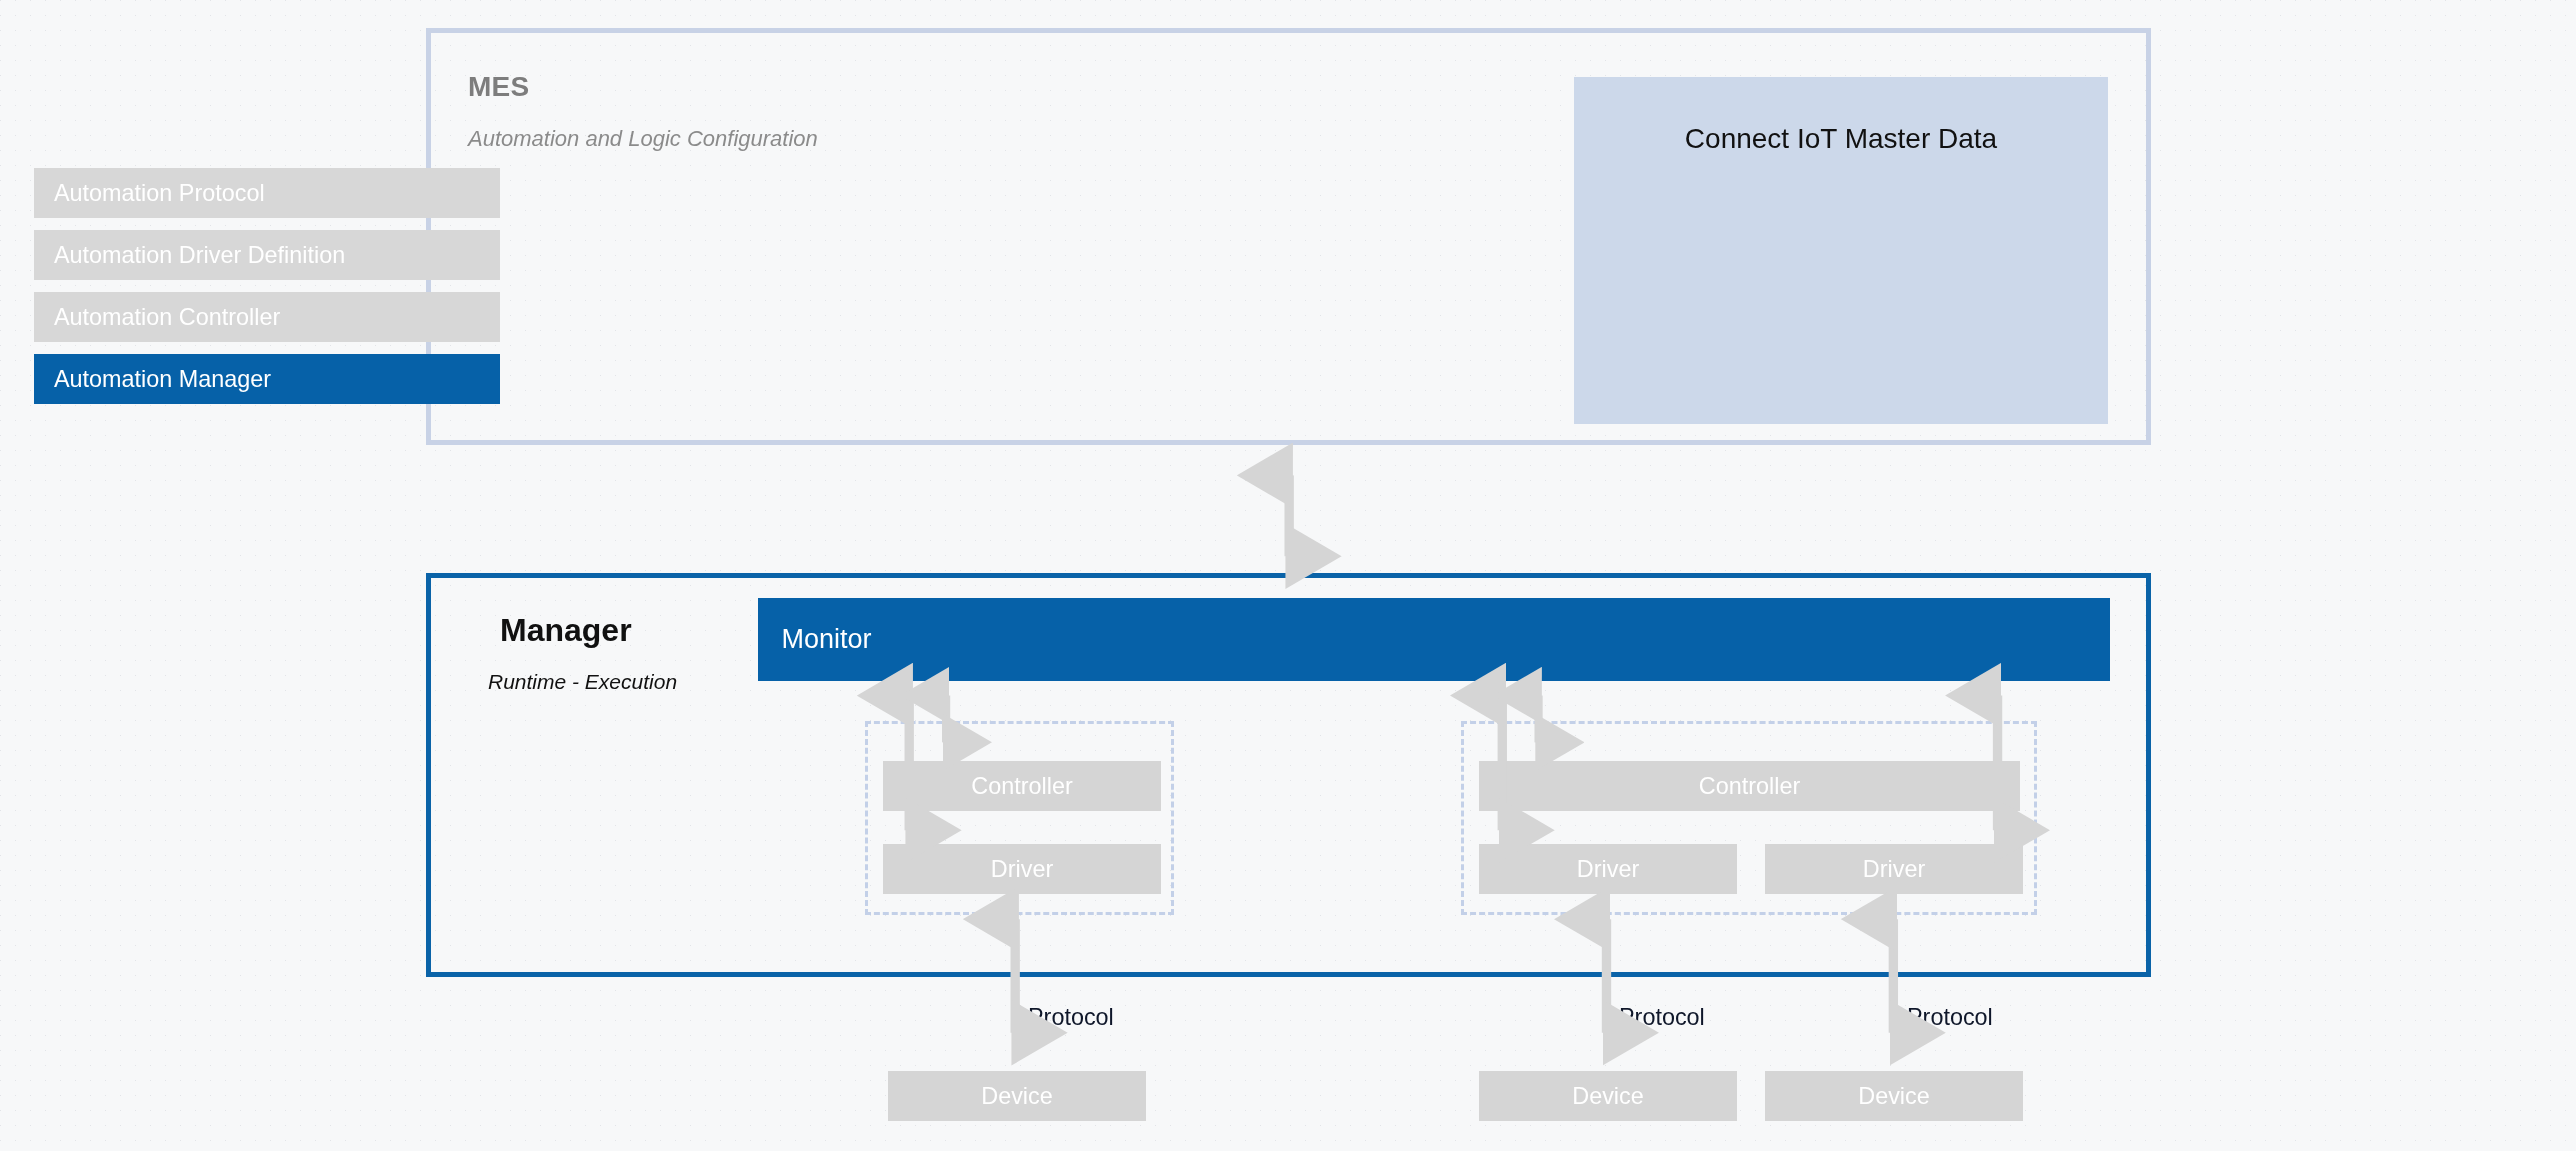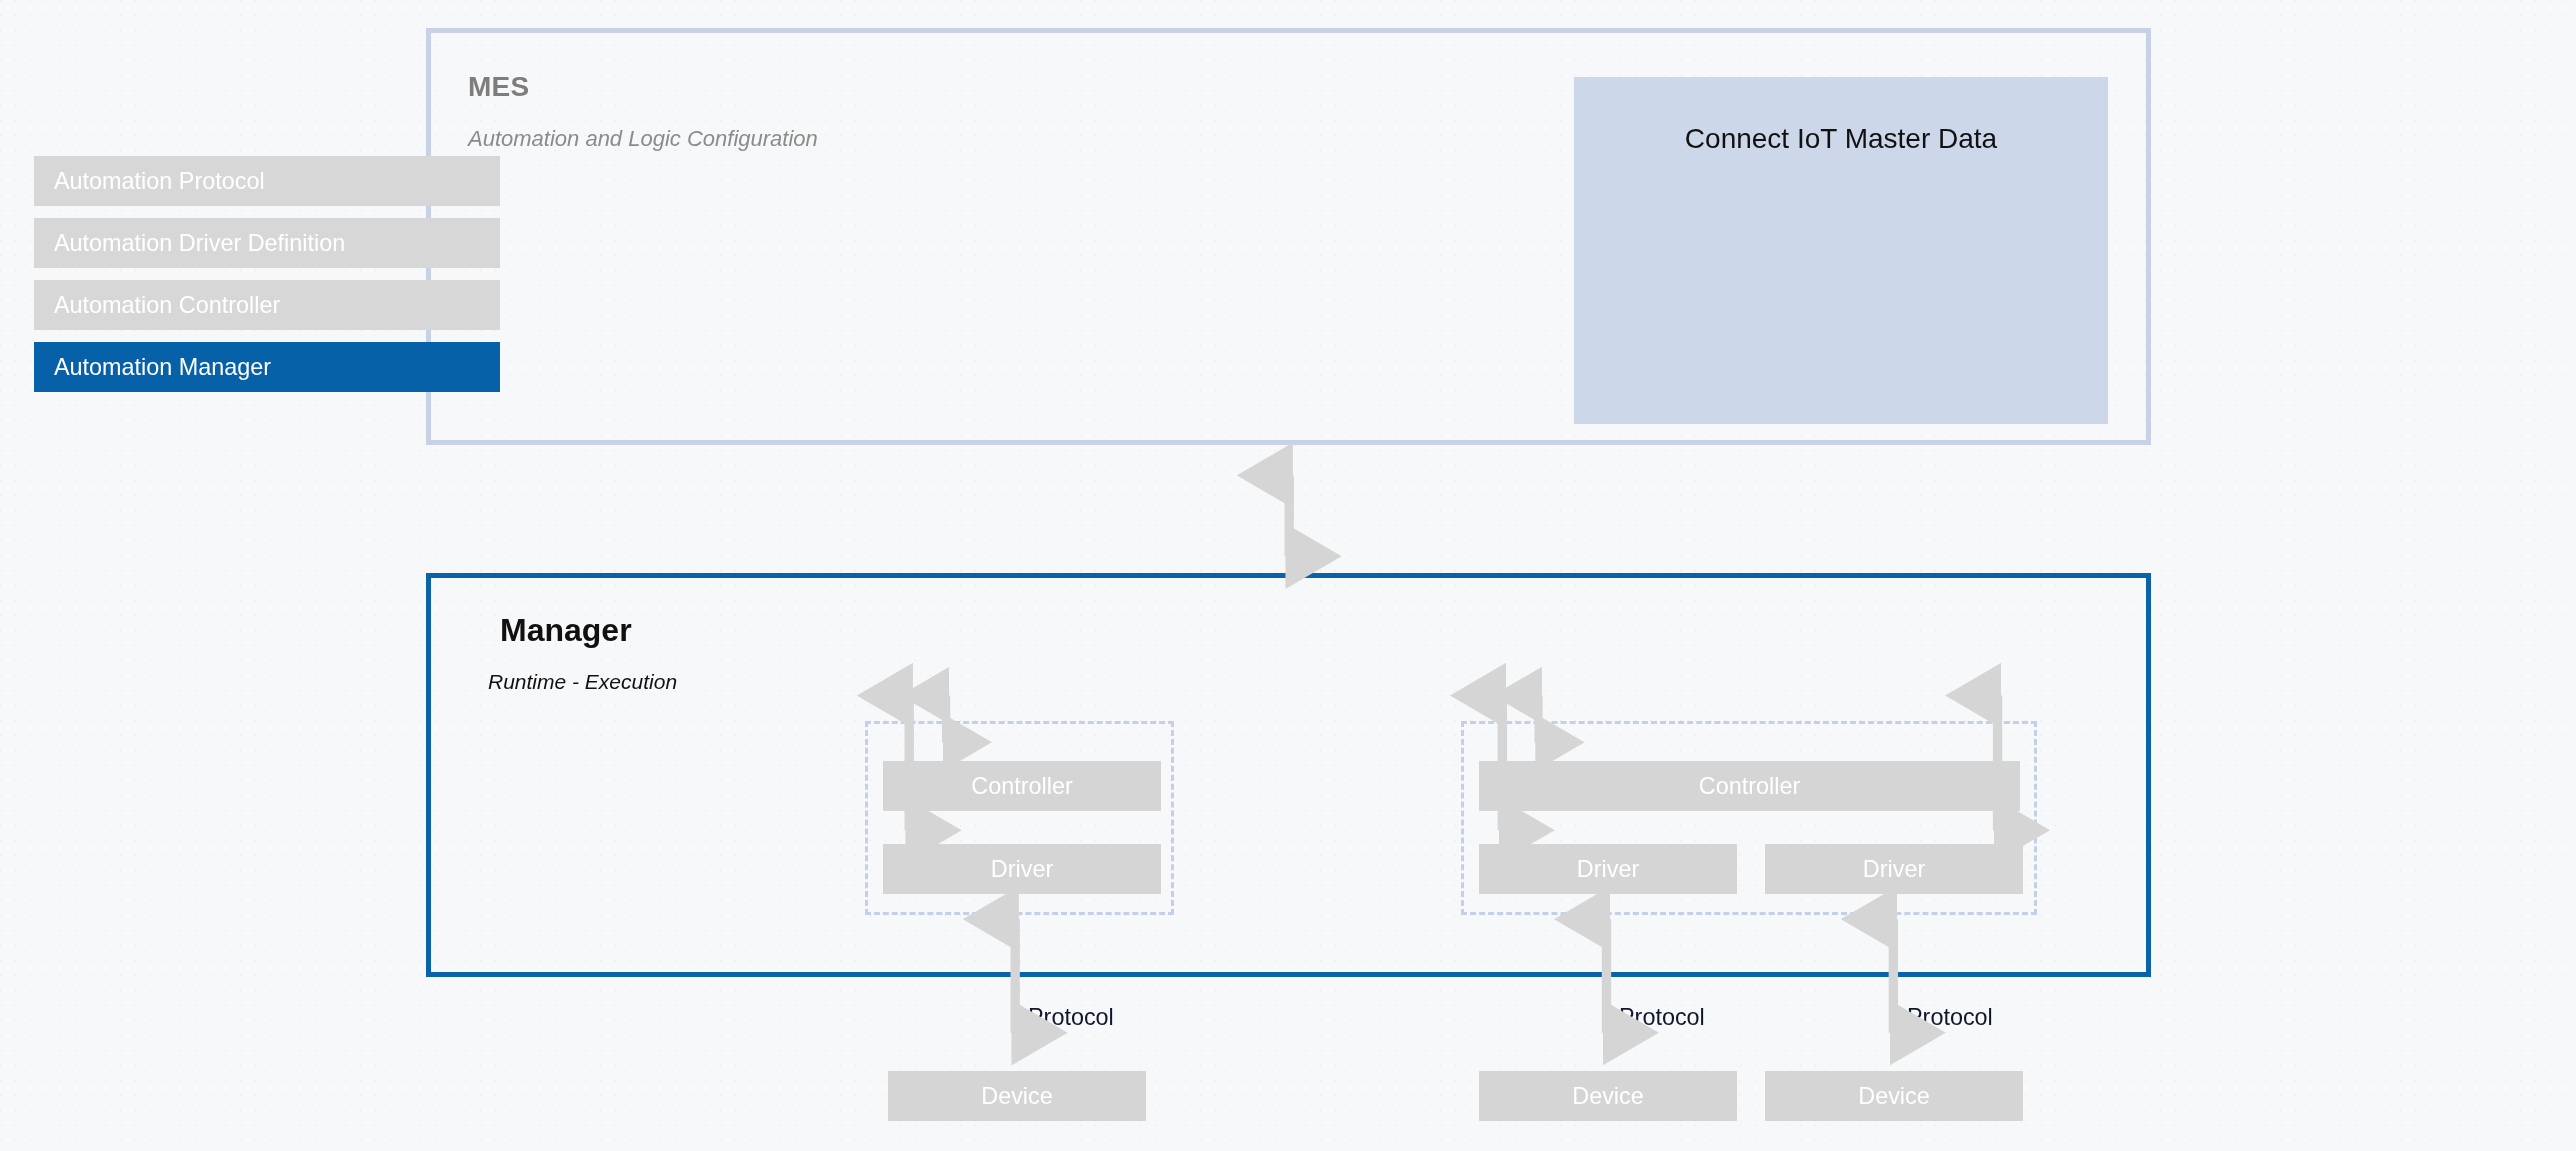--- a/index.html
+++ b/index.html
@@ -67,20 +67,21 @@
   .iot-item {
     position: absolute;
     left: 34px;
     width: 466px;
     height: 50px;
     line-height: 50px;
     font-size: 23.4px;
     padding-left: 20px;
     box-sizing: border-box;
     white-space: nowrap;
+    margin-top: 12px;
   }
   .iot-item.muted { background: #d7d7d7; color: #ffffff; }
   .iot-item.active { background: #0661a8; color: #ffffff; }
   #iot-item-0 { top: 156px; }
   #iot-item-1 { top: 218px; }
   #iot-item-2 { top: 280px; }
   #iot-item-3 { top: 342px; }
 
   
   #manager-panel {
@@ -188,20 +189,21 @@
   </div>
   <div class="iot-item muted" id="iot-item-0">Automation Protocol</div>
   <div class="iot-item muted" id="iot-item-1">Automation Driver Definition</div>
   <div class="iot-item muted" id="iot-item-2">Automation Controller</div>
   <div class="iot-item active" id="iot-item-3">Automation Manager</div>
 
   <div id="manager-panel"></div>
   <div id="manager-title">Manager</div>
   <div id="manager-subtitle">Runtime - Execution</div>
 
+  <div id="monitor-bar">Monitor</div>
 
   <div class="dash-group" id="group-left"></div>
   <div class="dash-group" id="group-right"></div>
 
   <div class="gbox" id="ctrl-left">Controller</div>
   <div class="gbox" id="drv-left">Driver</div>
   <div class="gbox" id="ctrl-right">Controller</div>
   <div class="gbox" id="drv-right-1">Driver</div>
   <div class="gbox" id="drv-right-2">Driver</div>
 

